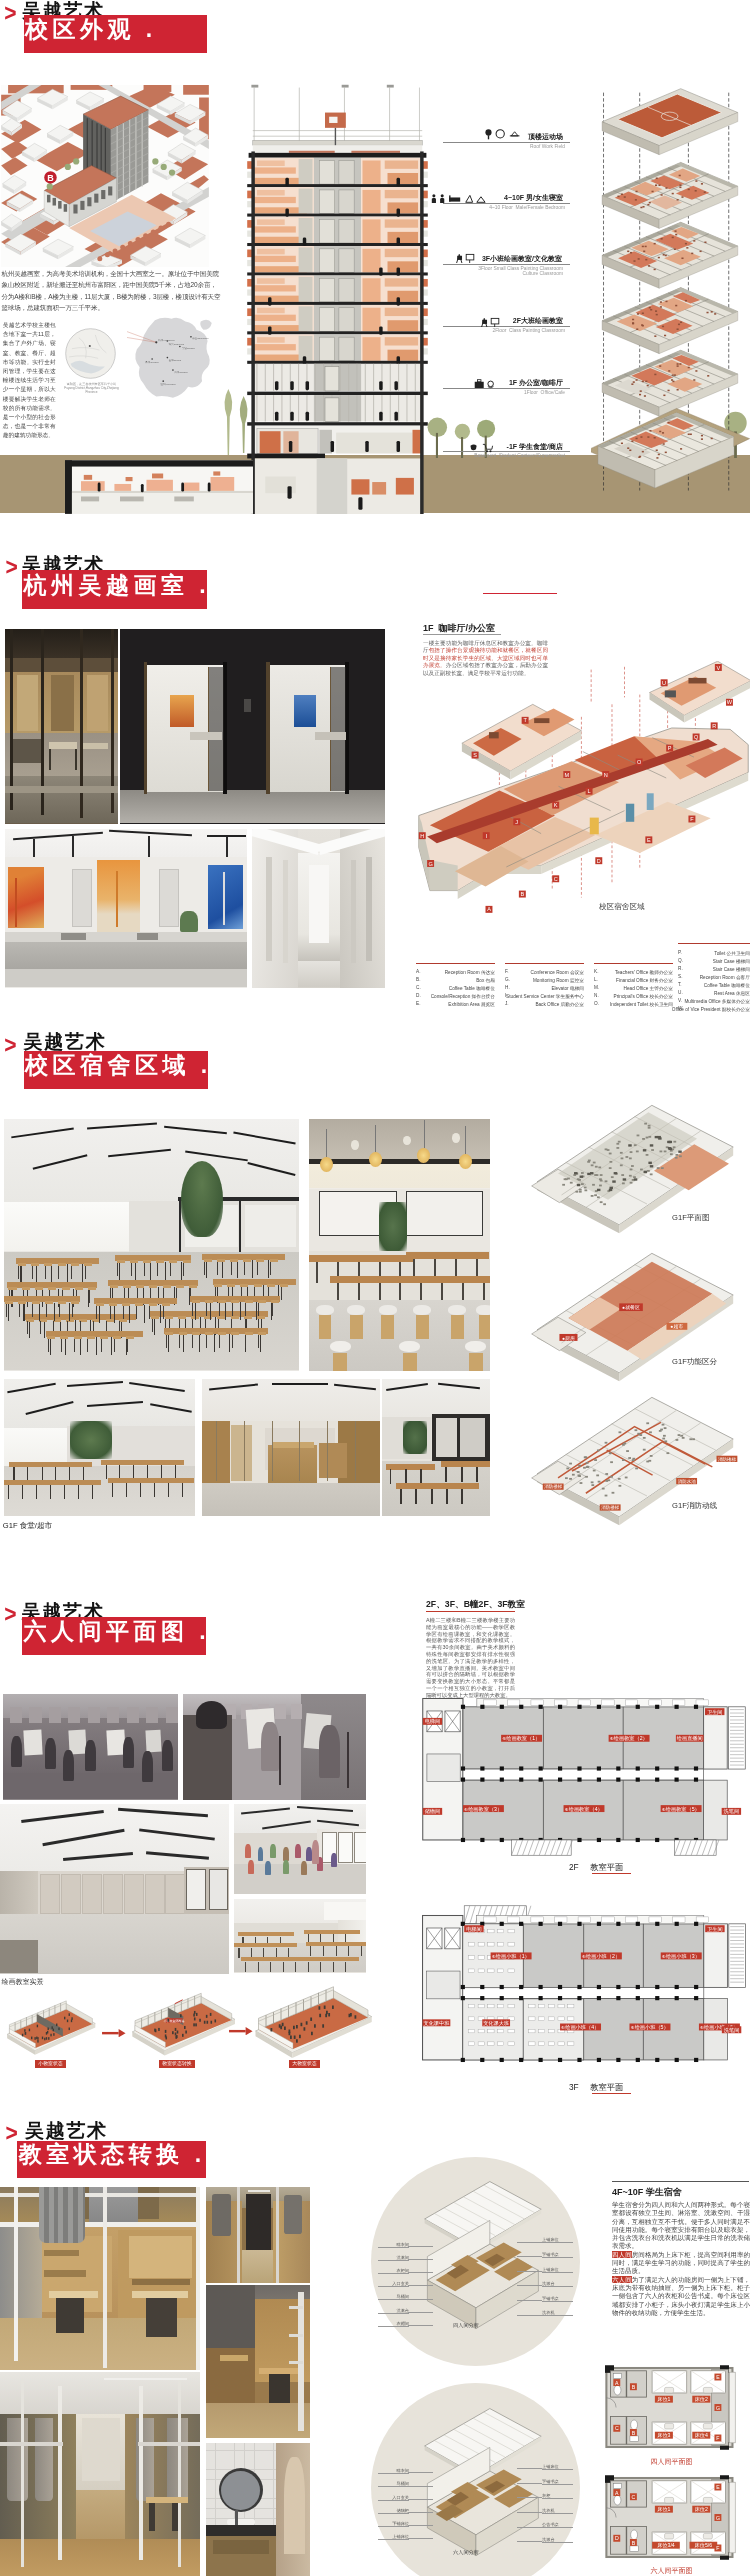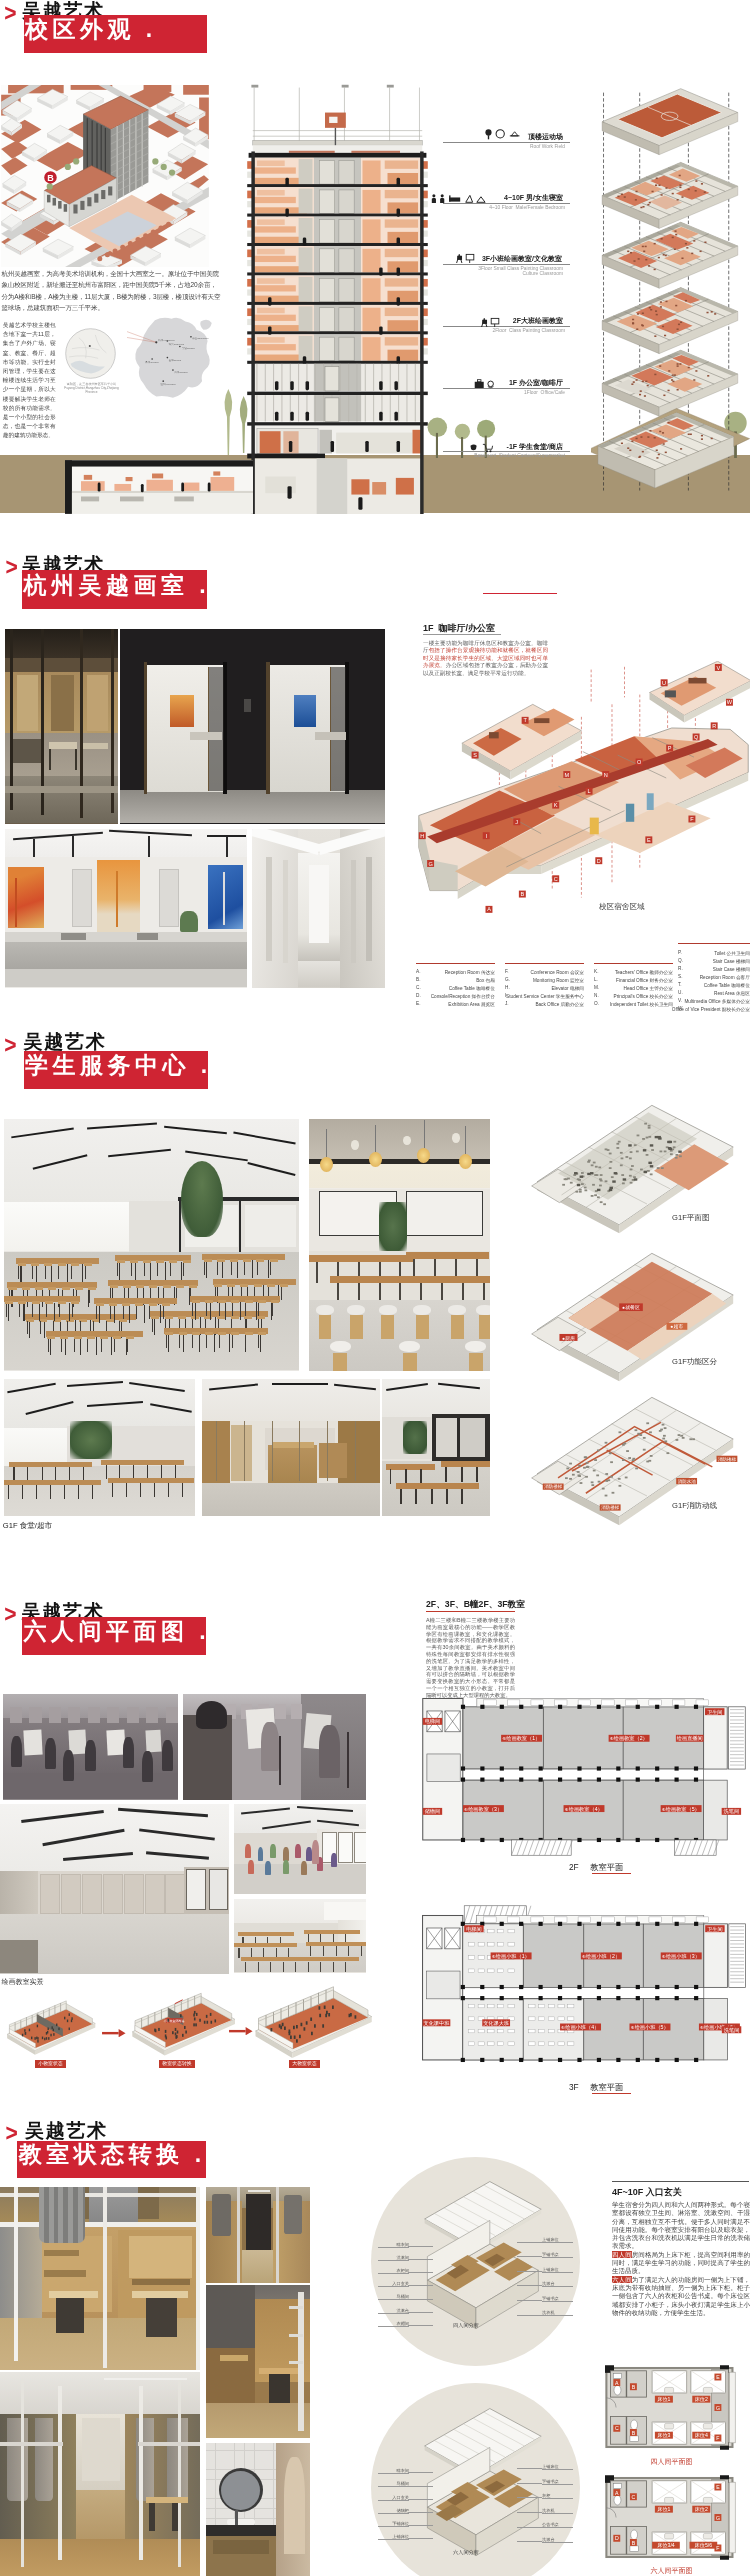--- a/index.html
+++ b/index.html
@@ -1222,21 +1222,21 @@
         <span style="position:absolute;left:0;top:0;">W.</span>
         <span style="position:absolute;right:0;top:0;white-space:nowrap;">Office of Vice President 副校长办公室</span>
       </div>
 </div>
 
 <div class="chev" style="left:4.2px;top:1038px;">&gt;</div>
 
 <div class="hblack" style="left:23.6px;top:1032px;">吴越艺术</div>
 
 <div class="hred" style="left:23.6px;top:1051px;width:184px;height:38px;">
-      <span>学生服务中心 .</span>
+      <span>校区宿舍区域 .</span>
     </div>
 
 <div class="abs" style="left:3.5px;top:1119px;width:295px;height:252px;background:#e9e7e3;overflow:hidden;">
 <div class="abs" style="left:0;top:0;width:295px;height:83px;background:linear-gradient(#f1f0ee,#e9e8e4);"></div>
 <div class="abs" style="left:7px;top:12.5px;width:63px;height:1.7px;background:#1d1d1d;transform:rotate(-8deg);"></div>
 <div class="abs" style="left:83px;top:5.6px;width:70px;height:1.7px;background:#1d1d1d;transform:rotate(-4deg);"></div>
 <div class="abs" style="left:160px;top:9.7px;width:63px;height:1.7px;background:#1d1d1d;transform:rotate(6deg);"></div>
 <div class="abs" style="left:229px;top:18px;width:63px;height:1.7px;background:#1d1d1d;transform:rotate(10deg);"></div>
 <div class="abs" style="left:28px;top:42px;width:56px;height:1.7px;background:#1d1d1d;transform:rotate(-14deg);"></div>
 <div class="abs" style="left:104px;top:33px;width:63px;height:1.7px;background:#1d1d1d;transform:rotate(-6deg);"></div>
@@ -2827,21 +2827,21 @@
 <div class="abs" style="left:542px;top:2508px;width:31px;font-size:4.2px;color:#555;border-bottom:0.3px solid #999;">洗衣机</div>
 <div class="abs" style="left:517px;top:2512px;width:25px;height:0.7px;background:#999;"></div>
 <div class="abs" style="left:542px;top:2522px;width:31px;font-size:4.2px;color:#555;border-bottom:0.3px solid #999;">公告书桌</div>
 <div class="abs" style="left:517px;top:2527px;width:25px;height:0.7px;background:#999;"></div>
 <div class="abs" style="left:542px;top:2537px;width:31px;font-size:4.2px;color:#555;border-bottom:0.3px solid #999;">洗漱台</div>
 <div class="abs" style="left:517px;top:2541px;width:25px;height:0.7px;background:#999;"></div>
 <div class="abs" style="left:453px;top:2549px;font-size:5.2px;color:#444;">六人间分析</div>
 
 <div class="abs" style="left:612px;top:2181px;width:137px;height:1px;background:#555;"></div>
 
-<div class="abs" style="left:612px;top:2186px;font-size:9px;font-weight:bold;color:#222;">4F~10F 入口玄关</div>
+<div class="abs" style="left:612px;top:2186px;font-size:9px;font-weight:bold;color:#222;">4F~10F 学生宿舍</div>
 
 <div class="abs" style="left:612px;top:2201px;width:138px;font-size:6.5px;line-height:8.3px;color:#3f3f3f;text-align:justify;">学生宿舍分为四人间和六人间两种形式。每个寝室都设有独立卫生间、淋浴室、洗漱空间、干湿分离，互相独立互不干扰。便于多人同时满足不同使用功能。每个寝室安排有阳台以及晾衣架，并包含洗衣台和洗衣机以满足学生日常的洗衣储衣需求。<br><span style="background:#c0392b;color:#fff;">四人间</span>房间格局为上床下柜，提高空间利用率的同时，满足学生学习的功能，同时提高了学生的生活品质。<br><span style="background:#c0392b;color:#fff;">六人间</span>为了满足六人的功能房间一侧为上下铺，床底为带有收纳抽屉、另一侧为上床下柜。柜子一侧包含了六人的衣柜和公告书桌。每个床位区域都安排了小柜子，床头小夜灯满足学生床上小物件的收纳功能，方便学生生活。</div>
 
 <svg class="abs" style="left:605px;top:2365px;" width="133" height="85" viewBox="0 0 192 122">
 
 <rect x="2" y="4" width="182" height="114" fill="#dcdad4" stroke="#8a8880" stroke-width="3"></rect>
 <rect x="0" y="0" width="13" height="11" fill="#1a1a1a"></rect>
       <rect x="166" y="0" width="13" height="11" fill="#1a1a1a"></rect>
       <rect x="166" y="111" width="13" height="11" fill="#1a1a1a"></rect>
 

